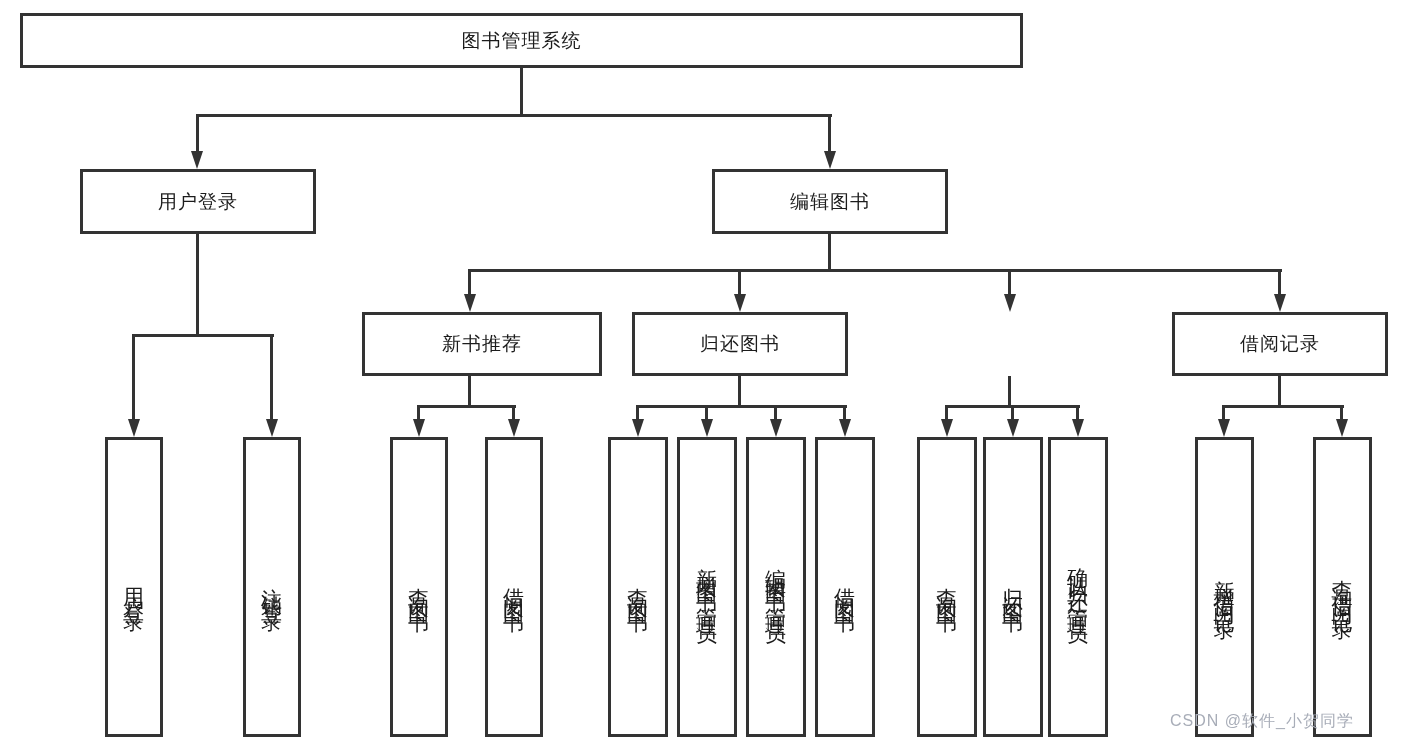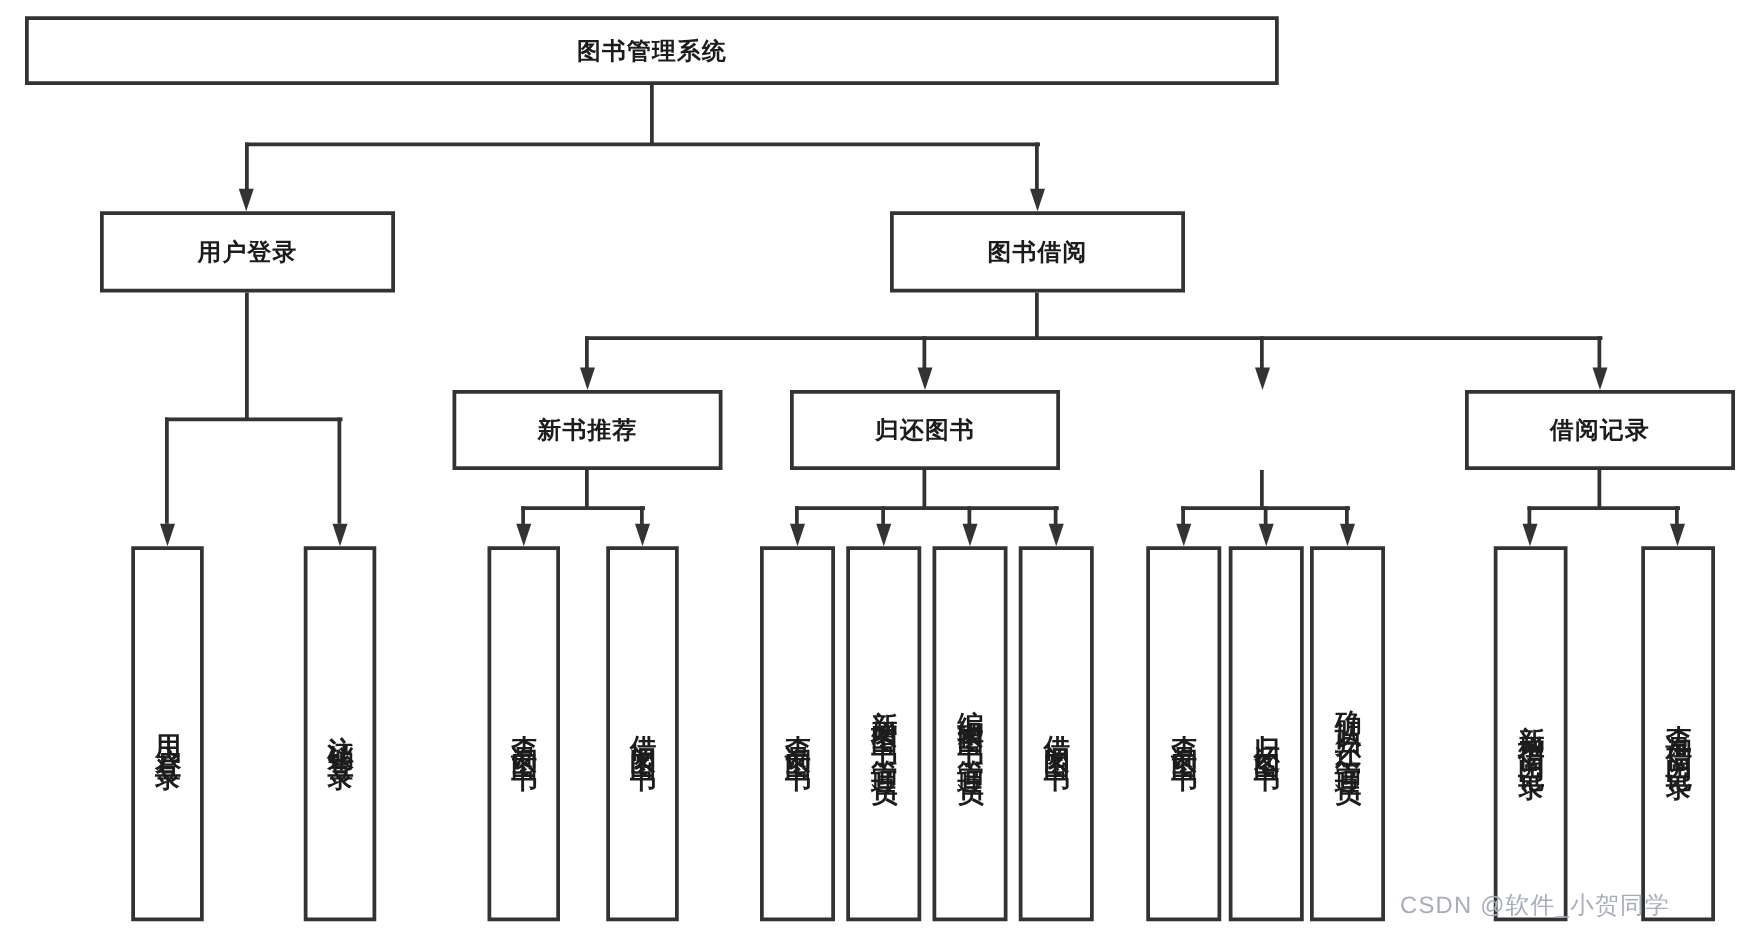--- a/index.html
+++ b/index.html
@@ -4,35 +4,34 @@
 <style>
   html,body { margin:0; padding:0; background:#ffffff; }
   .canvas {
     position:relative; width:1405px; height:747px; background:#ffffff;
     font-family:"Liberation Sans", sans-serif; overflow:hidden; color:#1c1c1c;
   }
   .box {
     position:absolute; box-sizing:border-box; border:3px solid #333333;
     background:#ffffff; display:flex; align-items:center; justify-content:center;
     text-align:center;
-    font-weight:bold;
   }
   .hlabel { font-size:19px; letter-spacing:1px; white-space:nowrap; }
   .vtext {
     writing-mode:vertical-lr; text-orientation:mixed;
     font-size:21px; letter-spacing:8px; line-height:1.1; display:block;
   }
   .line { position:absolute; background:#333333; }
   .arrow {
     position:absolute; width:0; height:0;
     border-left:6px solid transparent; border-right:6px solid transparent;
     border-top:18px solid #333333;
   }
   .watermark {
-    position:absolute; left:1120px; top:711px; font-size:19px;
+    position:absolute; left:1170px; top:711px; font-size:16px;
     color:#a8adb8; white-space:nowrap; z-index:5; letter-spacing:1px;
   }
 </style>
 </head>
 <body>
 
 <div class="canvas">
 
   <div class="box" style="left:20px; top:13px; width:1003px; height:55px;">
     <span class="hlabel">图书管理系统</span>
@@ -42,42 +41,42 @@
   <div class="line" style="left:196px; top:114px; width:636px; height:3px;"></div>
   <div class="line" style="left:196px; top:114px; width:3px; height:39px;"></div>
   <div class="arrow" style="left:191px; top:151px;"></div>
   <div class="line" style="left:828px; top:114px; width:3px; height:39px;"></div>
   <div class="arrow" style="left:824px; top:151px;"></div>
 
   <div class="box" style="left:80px; top:169px; width:236px; height:65px;">
     <span class="hlabel">用户登录</span>
   </div>
   <div class="box" style="left:712px; top:169px; width:236px; height:65px;">
-    <span class="hlabel">图书借阅</span>
+    <span class="hlabel">编辑图书</span>
   </div>
 
   <div class="line" style="left:196px; top:234px; width:3px; height:102px;"></div>
   <div class="line" style="left:132px; top:334px; width:142px; height:3px;"></div>
   <div class="line" style="left:132px; top:334px; width:3px; height:85px;"></div>
   <div class="arrow" style="left:128px; top:419px;"></div>
   <div class="line" style="left:270px; top:334px; width:3px; height:85px;"></div>
   <div class="arrow" style="left:266px; top:419px;"></div>
 
   <div class="line" style="left:828px; top:234px; width:3px; height:37px;"></div>
   <div class="line" style="left:468px; top:269px; width:814px; height:3px;"></div>
   <div class="line" style="left:468px; top:269px; width:3px; height:27px;"></div>
   <div class="arrow" style="left:464px; top:294px;"></div>
   <div class="line" style="left:738px; top:269px; width:3px; height:27px;"></div>
   <div class="arrow" style="left:734px; top:294px;"></div>
   <div class="line" style="left:1008px; top:269px; width:3px; height:27px;"></div>
   <div class="arrow" style="left:1004px; top:294px;"></div>
   <div class="line" style="left:1278px; top:269px; width:3px; height:27px;"></div>
   <div class="arrow" style="left:1274px; top:294px;"></div>
 
-  <div class="box" style="left:362px; top:312px; width:216px; height:64px;">
+  <div class="box" style="left:362px; top:312px; width:240px; height:64px;">
     <span class="hlabel">新书推荐</span>
   </div>
   <div class="box" style="left:632px; top:312px; width:216px; height:64px;">
     <span class="hlabel">归还图书</span>
   </div>
   <div class="box" style="left:1172px; top:312px; width:216px; height:64px;">
     <span class="hlabel">借阅记录</span>
   </div>
 
   <div class="line" style="left:468px; top:376px; width:3px; height:31px;"></div>

